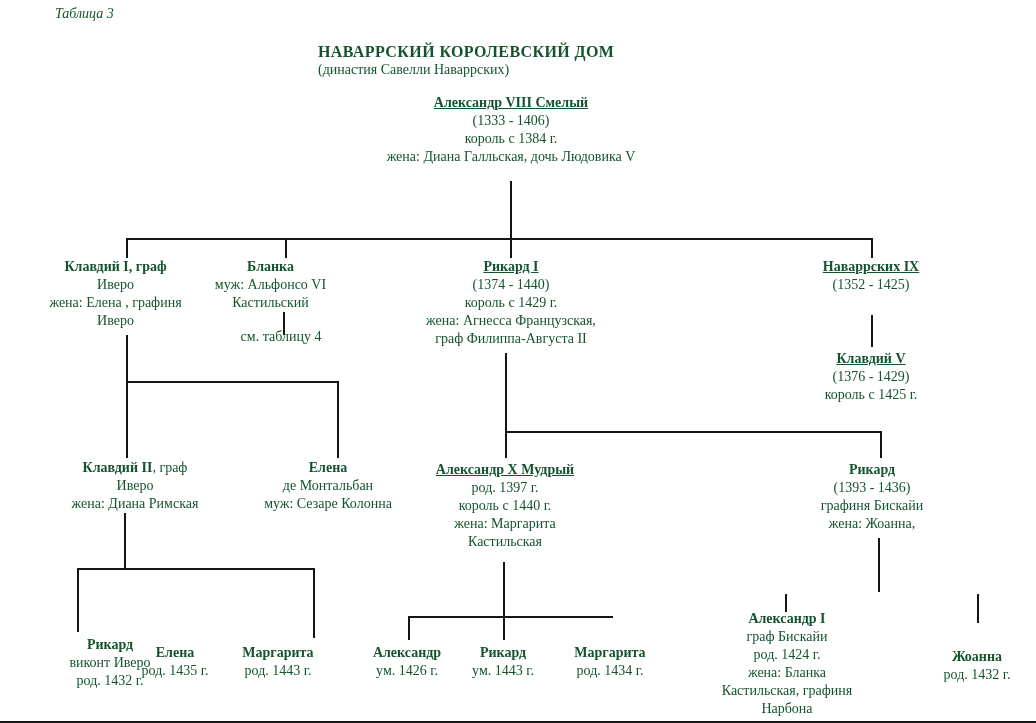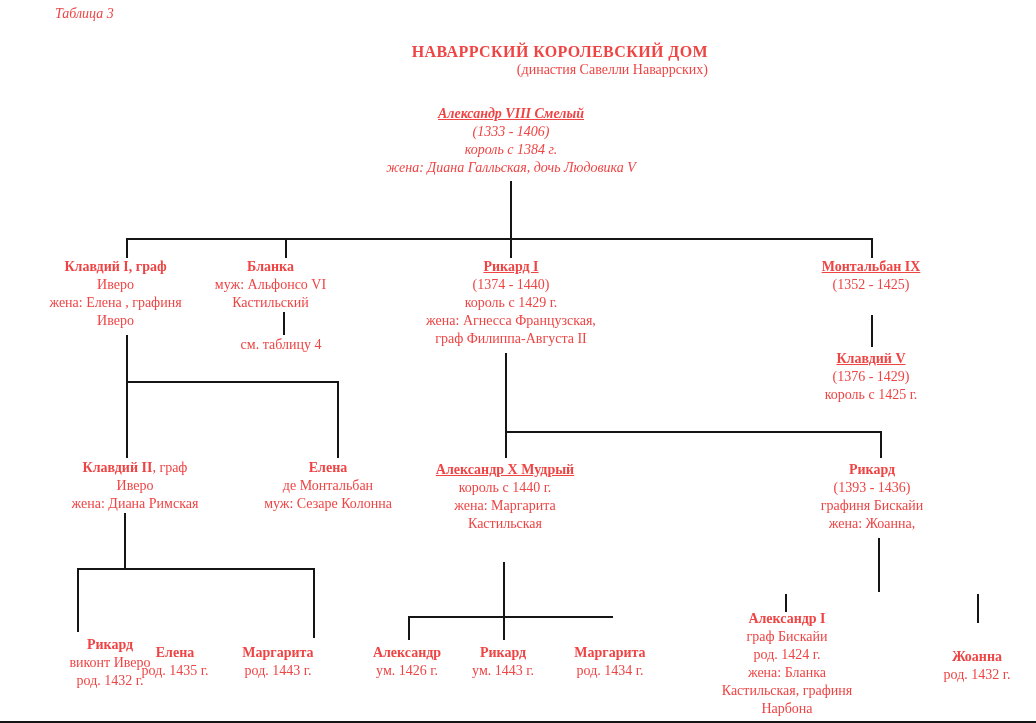--- a/index.html
+++ b/index.html
@@ -1,29 +1,29 @@
 <!DOCTYPE html>
 <html><head>
 <meta charset="utf-8">
 <style>
   html,body{margin:0;padding:0;background:#ffffff;}
   .page{
     position:relative;
     width:1036px;height:723px;
     background:#ffffff;
     font-family:"Liberation Serif", serif;
-    color:#ef4444;
+    color:#14532d;
     overflow:hidden;
   }
   .table-label{
     position:absolute;
     font-style:italic;
     font-size:14px;
   }
-  .title-block{position:absolute;text-align:right;}
+  .title-block{position:absolute;text-align:left;}
   .main-title{font-weight:bold;font-size:16px;line-height:18px;letter-spacing:.4px;}
   .sub-title{font-size:14px;line-height:17px;}
   .node{
     position:absolute;
     text-align:center;
     font-size:14px;
     line-height:18px;
     white-space:normal;
   }
   .nm{font-weight:bold;}
@@ -37,52 +37,52 @@
 <body>
 
 <div class="page">
 
   <div class="table-label" style="left:55px;top:6px;">Таблица 3</div>
   <div class="title-block" style="left:318px;top:43px;width:390px;">
     <div class="main-title">НАВАРРСКИЙ КОРОЛЕВСКИЙ ДОМ</div>
     <div class="sub-title">(династия Савелли Наваррских)</div>
   </div>
 
-  <div class="node" style="left:359px;top:105px;width:304px;font-style:italic;">
+  <div class="node" style="left:359px;top:94px;width:304px;">
     <div class="nm u">Александр VIII Смелый</div>
     <div>(1333 - 1406)</div>
     <div>король с 1384 г.</div>
     <div>жена: Диана Галльская, дочь Людовика V</div>
   </div>
 
   <div class="node" style="left:28px;top:258px;width:175px;">
     <div class="nm">Клавдий I, граф</div>
     <div>Иверо</div>
     <div>жена: Елена , графиня</div>
     <div>Иверо</div>
   </div>
 
   <div class="node" style="left:188px;top:258px;width:165px;">
     <div class="nm">Бланка</div>
     <div>муж: Альфонсо VI</div>
     <div>Кастильский</div>
   </div>
 
-  <div class="node" style="left:221px;top:336px;width:120px;">см. таблицу 4</div>
+  <div class="node" style="left:221px;top:328px;width:120px;">см. таблицу 4</div>
 
   <div class="node" style="left:396px;top:258px;width:230px;">
     <div class="nm u">Рикард I</div>
     <div>(1374 - 1440)</div>
     <div>король с 1429 г.</div>
     <div>жена: Агнесса Французская,</div>
     <div>граф Филиппа-Августа II</div>
   </div>
 
   <div class="node" style="left:786px;top:258px;width:170px;">
-    <div class="nm u">Монтальбан IX</div>
+    <div class="nm u">Наваррских IX</div>
     <div>(1352 - 1425)</div>
   </div>
 
   <div class="node" style="left:786px;top:350px;width:170px;">
     <div class="nm u">Клавдий V</div>
     <div>(1376 - 1429)</div>
     <div>король с 1425 г.</div>
   </div>
 
   <div class="node" style="left:40px;top:459px;width:190px;">
@@ -92,20 +92,21 @@
   </div>
 
   <div class="node" style="left:238px;top:459px;width:180px;">
     <div class="nm">Елена</div>
     <div>де Монтальбан</div>
     <div>муж: Сезаре Колонна</div>
   </div>
 
   <div class="node" style="left:405px;top:461px;width:200px;">
     <div class="nm u">Александр X Мудрый</div>
+    <div>род. 1397 г.</div>
     <div>король с 1440 г.</div>
     <div>жена: Маргарита</div>
     <div>Кастильская</div>
   </div>
 
   <div class="node" style="left:782px;top:461px;width:180px;">
     <div class="nm">Рикард</div>
     <div>(1393 - 1436)</div>
     <div>графиня Бискайи</div>
     <div>жена: Жоанна,</div>

